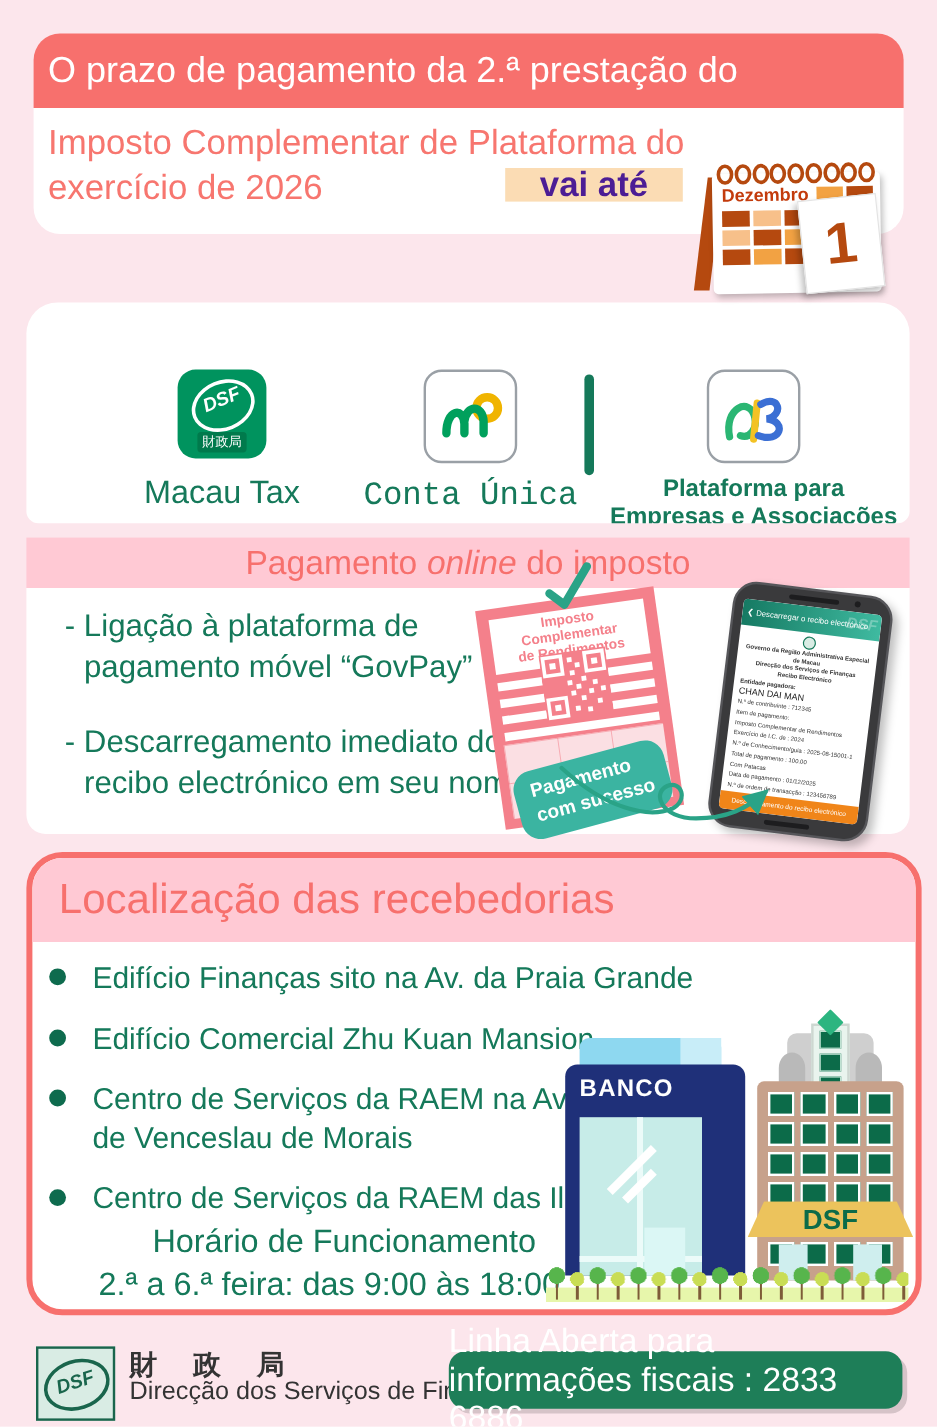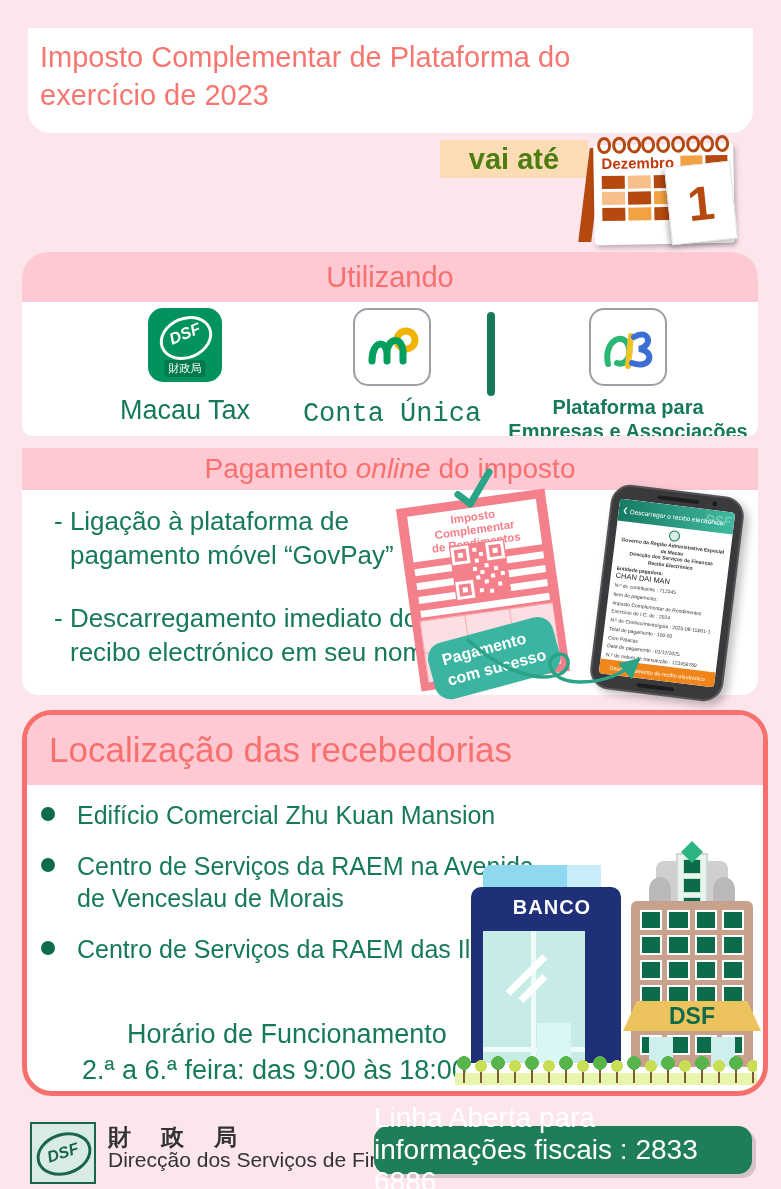--- a/index.html
+++ b/index.html
@@ -4,21 +4,21 @@
 <style>
   html,body{margin:0;padding:0;}
   body{font-family:"Liberation Sans", sans-serif;}
   .poster{position:relative;width:781px;height:1189px;background:#fce6ec;overflow:hidden;}
   .pre{white-space:pre-line;}
 
   
   .header-card{position:absolute;left:28px;top:28px;width:725px;}
   .header-red{height:62px;background:#f7706d;border-radius:22px 22px 0 0;color:#fff;font-size:30px;display:flex;align-items:center;padding-left:12px;}
   .header-white{background:#fff;border-radius:0 0 22px 22px;padding:10px 12px 18px;font-size:29px;color:#f7766f;line-height:1.32;}
-  .vai-badge{position:absolute;left:412px;top:112px;width:148px;height:38px;background:#fbdcb4;color:#4d7c0f;font-weight:bold;font-size:29px;display:flex;align-items:center;justify-content:center;}
+  .vai-badge{position:absolute;left:393px;top:112px;width:148px;height:28px;background:#fbdcb4;color:#4c1d95;font-weight:bold;font-size:29px;display:flex;align-items:center;justify-content:center;}
 
   
   .calendar{position:absolute;left:584px;top:136px;width:150px;height:108px;z-index:5;}
   .cal-leg{position:absolute;left:0;top:12px;width:13px;height:94px;background:#b5490f;transform:skewX(-7deg);}
   .cal-board{position:absolute;left:10px;top:8px;right:0;bottom:0;background:#fff;border-radius:4px;box-shadow:2px 3px 5px rgba(0,0,0,.25);transform:rotate(-1deg);padding:4px 6px 4px 8px;}
   .cal-spiral{position:absolute;top:-8px;left:4px;right:4px;display:flex;justify-content:space-between;}
   .cal-spiral i{width:8px;height:11px;border:3px solid #b5490f;border-radius:50%;background:transparent;display:block;}
   .cal-head{display:flex;gap:3px;align-items:center;margin-top:6px;}
   .cal-month{color:#c33b0c;font-weight:bold;font-size:15px;margin-right:3px;}
   .cal-head i{display:block;width:22px;height:13px;background:#f2a243;}
@@ -85,21 +85,21 @@
   
   .loc-card{position:absolute;left:22px;top:710px;width:736px;height:376px;background:#fff;border:5px solid #f7706d;border-radius:30px;overflow:hidden;}
   .loc-band{height:70px;background:#ffc9d4;display:flex;align-items:center;padding-left:22px;font-size:35px;color:#f7706d;}
   .loc-list{position:absolute;left:14px;top:84px;}
   .loc-item{display:flex;gap:22px;font-size:25px;color:#15795a;line-height:1.3;margin-bottom:18px;}
   .loc-item .dot{flex:none;width:14px;height:14px;background:#0e6b4e;border-radius:50%;margin-top:8px;}
   .loc-horario-title{position:absolute;left:100px;top:304px;font-size:27px;color:#15795a;}
   .loc-horario-hours{position:absolute;left:55px;top:340px;font-size:27px;color:#15795a;}
 
   
-  .buildings{position:absolute;right:10px;bottom:6px;width:282px;height:244px;text-align:center;}
+  .buildings{position:absolute;right:10px;bottom:6px;width:282px;height:244px;}
   .banco{position:absolute;left:0;bottom:22px;width:150px;height:198px;}
   .banco-roof{position:absolute;top:0;left:12px;width:118px;height:24px;background:#8ed8f0;border-radius:8px 8px 0 0;}
   .banco-roof::after{content:"";position:absolute;right:0;top:0;width:34px;height:24px;background:#c8edf8;}
   .banco-main{position:absolute;top:22px;left:0;right:0;bottom:0;background:#1f3079;border-radius:10px 10px 0 0;}
   .banco-sign{color:#fff;font-weight:bold;font-size:20px;padding:9px 0 0 12px;letter-spacing:1px;}
   .banco-glass{position:absolute;left:12px;top:44px;width:102px;bottom:0;background:#c7ece8;
     background-image:linear-gradient(90deg,transparent 0 48px,#ecfbf9 48px 53px,transparent 53px),
                      linear-gradient(transparent 0 116px,#ecfbf9 116px 121px,transparent 121px);}
   .banco-streak{position:absolute;left:40px;top:18px;width:7px;height:52px;background:#fff;transform:rotate(45deg);}
   .banco-streak::after{content:"";position:absolute;left:14px;top:14px;width:7px;height:34px;background:#fff;}
@@ -134,23 +134,26 @@
   .footer-cn{position:absolute;left:108px;top:1122px;font-size:23px;color:#333;letter-spacing:30px;font-weight:bold;}
   .footer-pt{position:absolute;left:108px;top:1148px;font-size:21px;color:#333;}
   .hotline{position:absolute;left:374px;top:1126px;width:378px;height:48px;background:#1e7e58;border-radius:14px;display:flex;align-items:center;justify-content:center;color:#fff;font-size:28px;box-shadow:4px 4px 0 rgba(0,0,0,.15);}
 </style>
 </head>
 <body>
 
 <div class="poster">
 
   <div class="header-card">
+    <div class="header-red">
+      <span>O prazo de pagamento da 2.ª prestação do</span>
+    </div>
     <div class="header-white">
       <div>Imposto Complementar de Plataforma do</div>
-      <div>exercício de 2023</div>
+      <div>exercício de 2026</div>
     </div>
     <div class="vai-badge">vai até</div>
   </div>
 
   <div class="calendar">
     <div class="cal-leg"></div>
     <div class="cal-board">
       <div class="cal-spiral">
           <i></i>
           <i></i>
@@ -182,23 +185,20 @@
           <i></i>
           <i></i>
           <i></i>
           <i></i>
         </div>
     </div>
     <div class="cal-day">1</div>
   </div>
 
   <div class="util-card">
-    <div class="util-band">
-      <span>Utilizando</span>
-    </div>
     <div class="app app-1">
       <div class="app-icon icon-dsf">
         <div class="dsf-oval"></div>
         <div class="dsf-text">DSF</div>
         <div class="dsf-cn">財政局</div>
       </div>
       <div class="app-label">Macau Tax</div>
     </div>
     <div class="app app-2">
       <div class="app-icon icon-white">
@@ -323,20 +323,24 @@
     </svg>
   </div>
 
   <div class="loc-card">
     <div class="loc-band">
       <span>Localização das recebedorias</span>
     </div>
     <div class="loc-list">
       <div class="loc-item">
         <span class="dot"></span>
+        <span class="pre">Edifício Finanças sito na Av. da Praia Grande</span>
+      </div>
+      <div class="loc-item">
+        <span class="dot"></span>
         <span class="pre">Edifício Comercial Zhu Kuan Mansion</span>
       </div>
       <div class="loc-item">
         <span class="dot"></span>
         <span class="pre">Centro de Serviços da RAEM na Avenida
 de Venceslau de Morais</span>
       </div>
       <div class="loc-item">
         <span class="dot"></span>
         <span class="pre">Centro de Serviços da RAEM das Ilhas</span>

